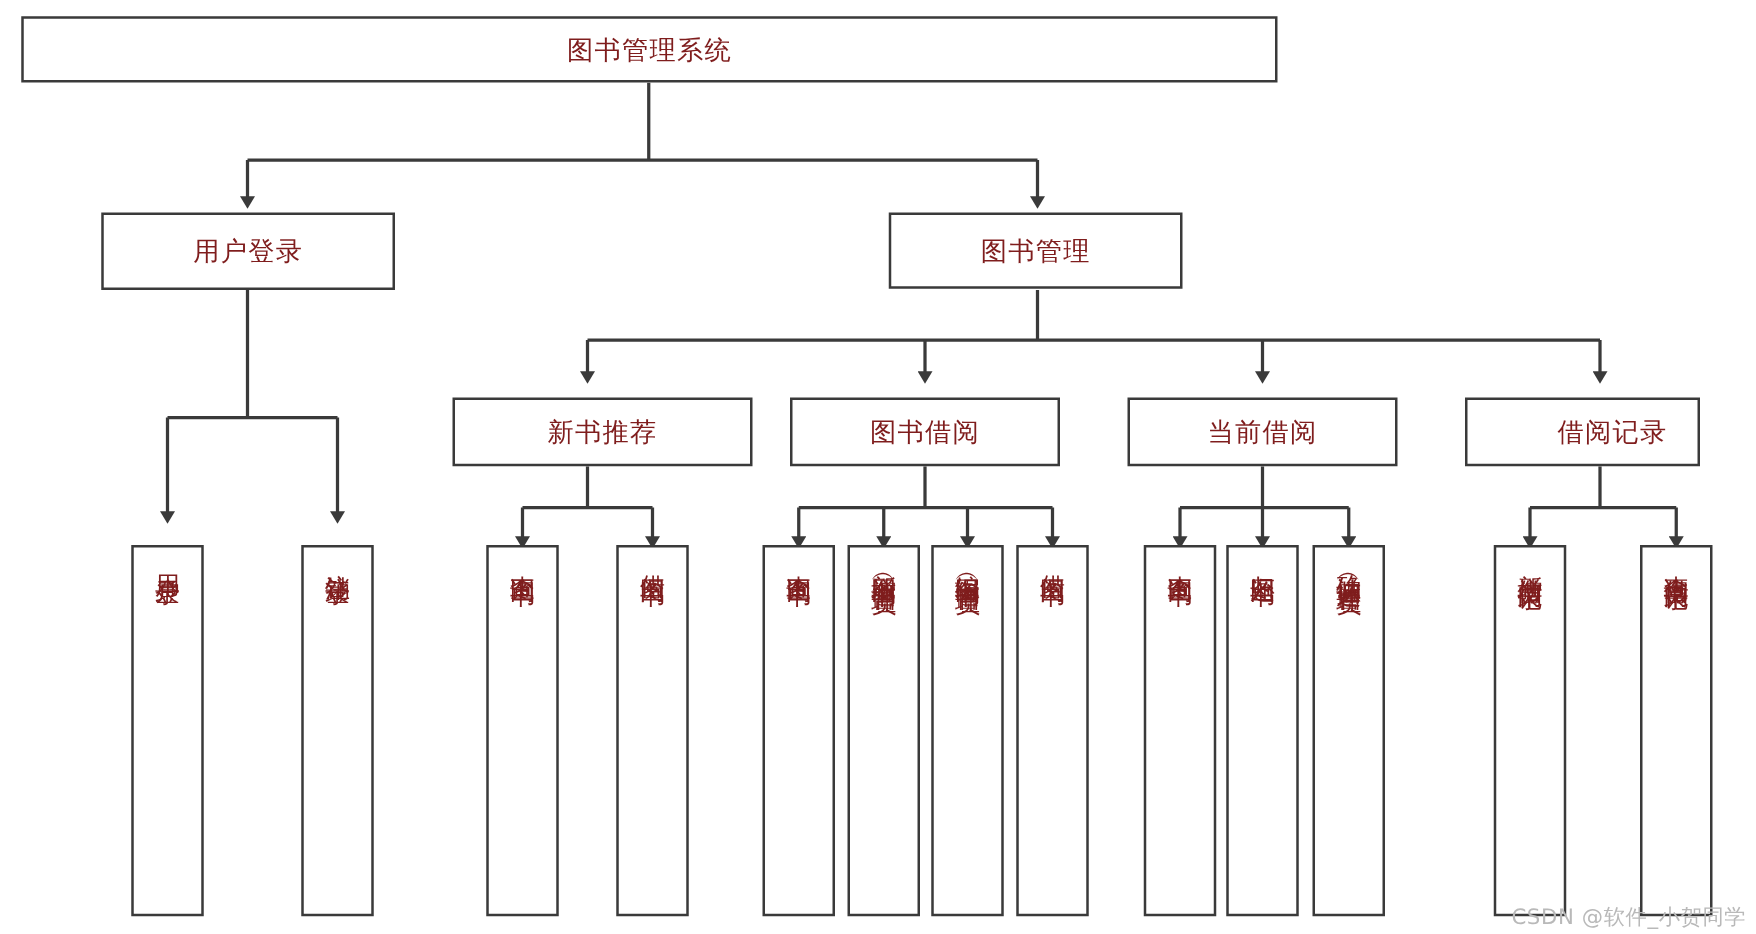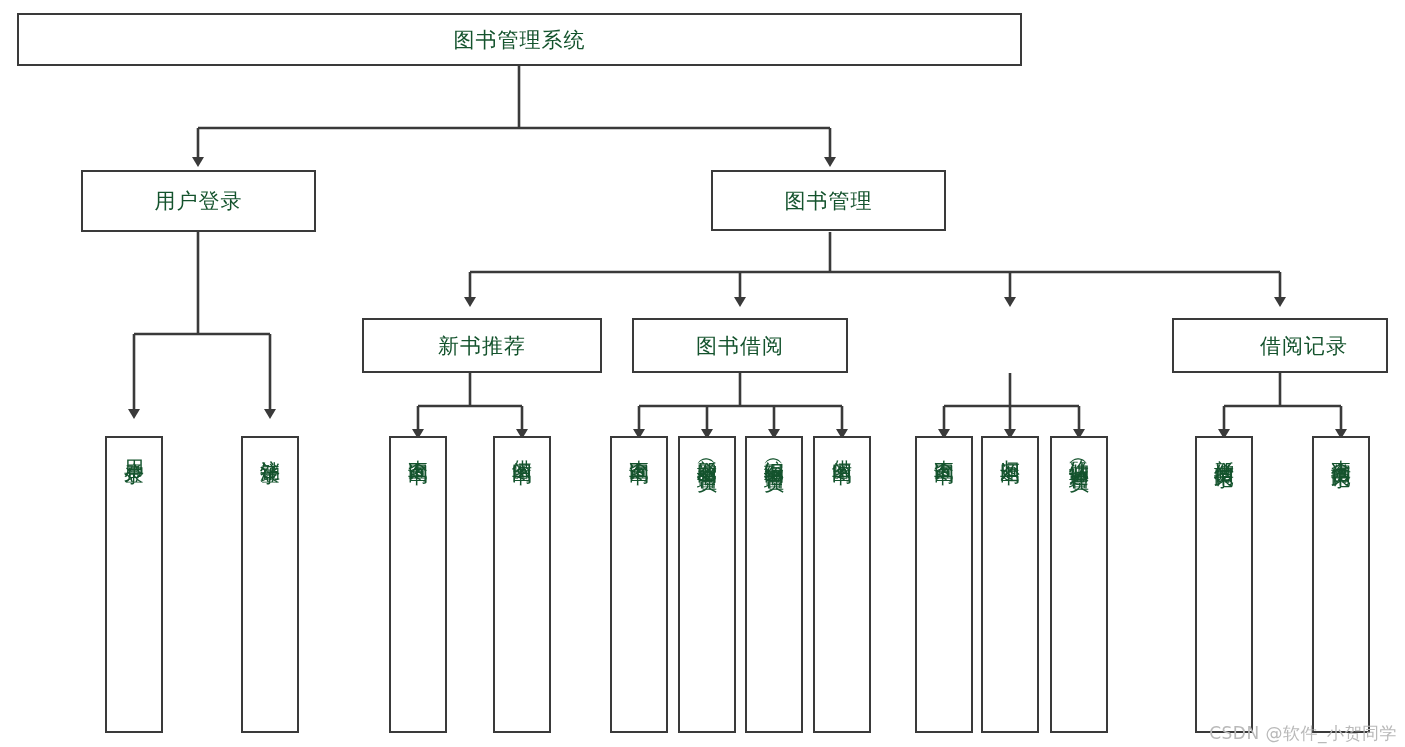--- a/index.html
+++ b/index.html
@@ -28,21 +28,21 @@
     pointer-events: none;
   }
   .node {
     position: absolute;
     box-sizing: border-box;
     background: #ffffff;
     border: 2px solid #3a3a3a;
     display: flex;
     align-items: center;
     justify-content: center;
-    color: #14532d;
+    color: #7f1d1d;
     text-align: center;
   }
   .node.horiz {
     font-size: 21px;
     letter-spacing: 1px;
   }
   .node.vert {
     font-size: 20px;
     align-items: flex-start;
     justify-content: center;
@@ -131,21 +131,24 @@
   <div class="node horiz" style="left:711px; top:170px; width:235px; height:61px;">
     <span>图书管理</span>
   </div>
 
   <div class="node horiz" style="left:362px; top:318px; width:240px; height:55px;">
     <span>新书推荐</span>
   </div>
   <div class="node horiz" style="left:632px; top:318px; width:216px; height:55px;">
     <span>图书借阅</span>
   </div>
-  <div class="node horiz" style="left:1172px; top:318px; width:216px; height:55px;padding-left:48px;">
+  <div class="node horiz" style="left:902px; top:318px; width:216px; height:55px;">
+    <span>当前借阅</span>
+  </div>
+  <div class="node horiz" style="left:1172px; top:318px; width:188px; height:55px;padding-left:48px;">
     <span>借阅记录</span>
   </div>
 
   <div class="node vert" style="left:105px; top:436px; width:58px; height:297px;">
     <span class="vlabel">用户登录</span>
   </div>
   <div class="node vert" style="left:241px; top:436px; width:58px; height:297px;">
     <span class="vlabel">注销登录</span>
   </div>
 

